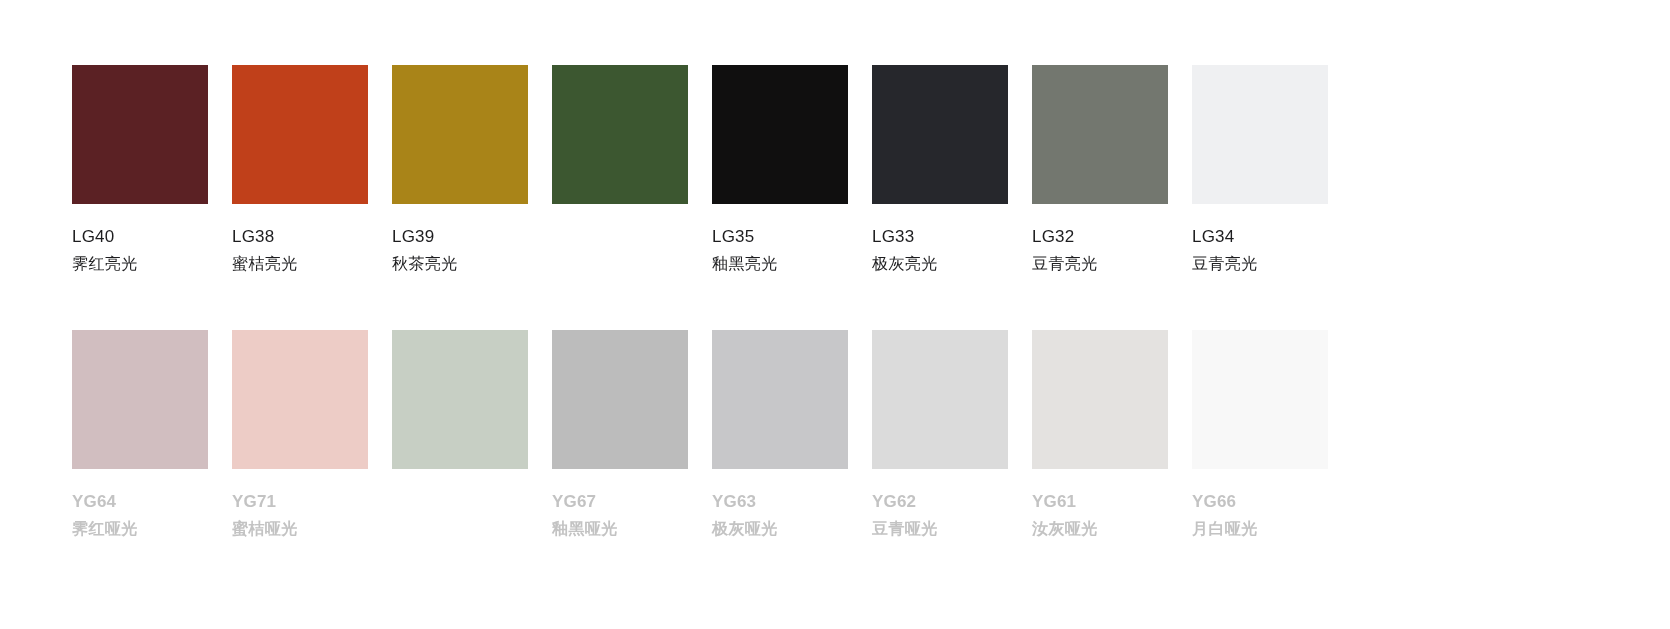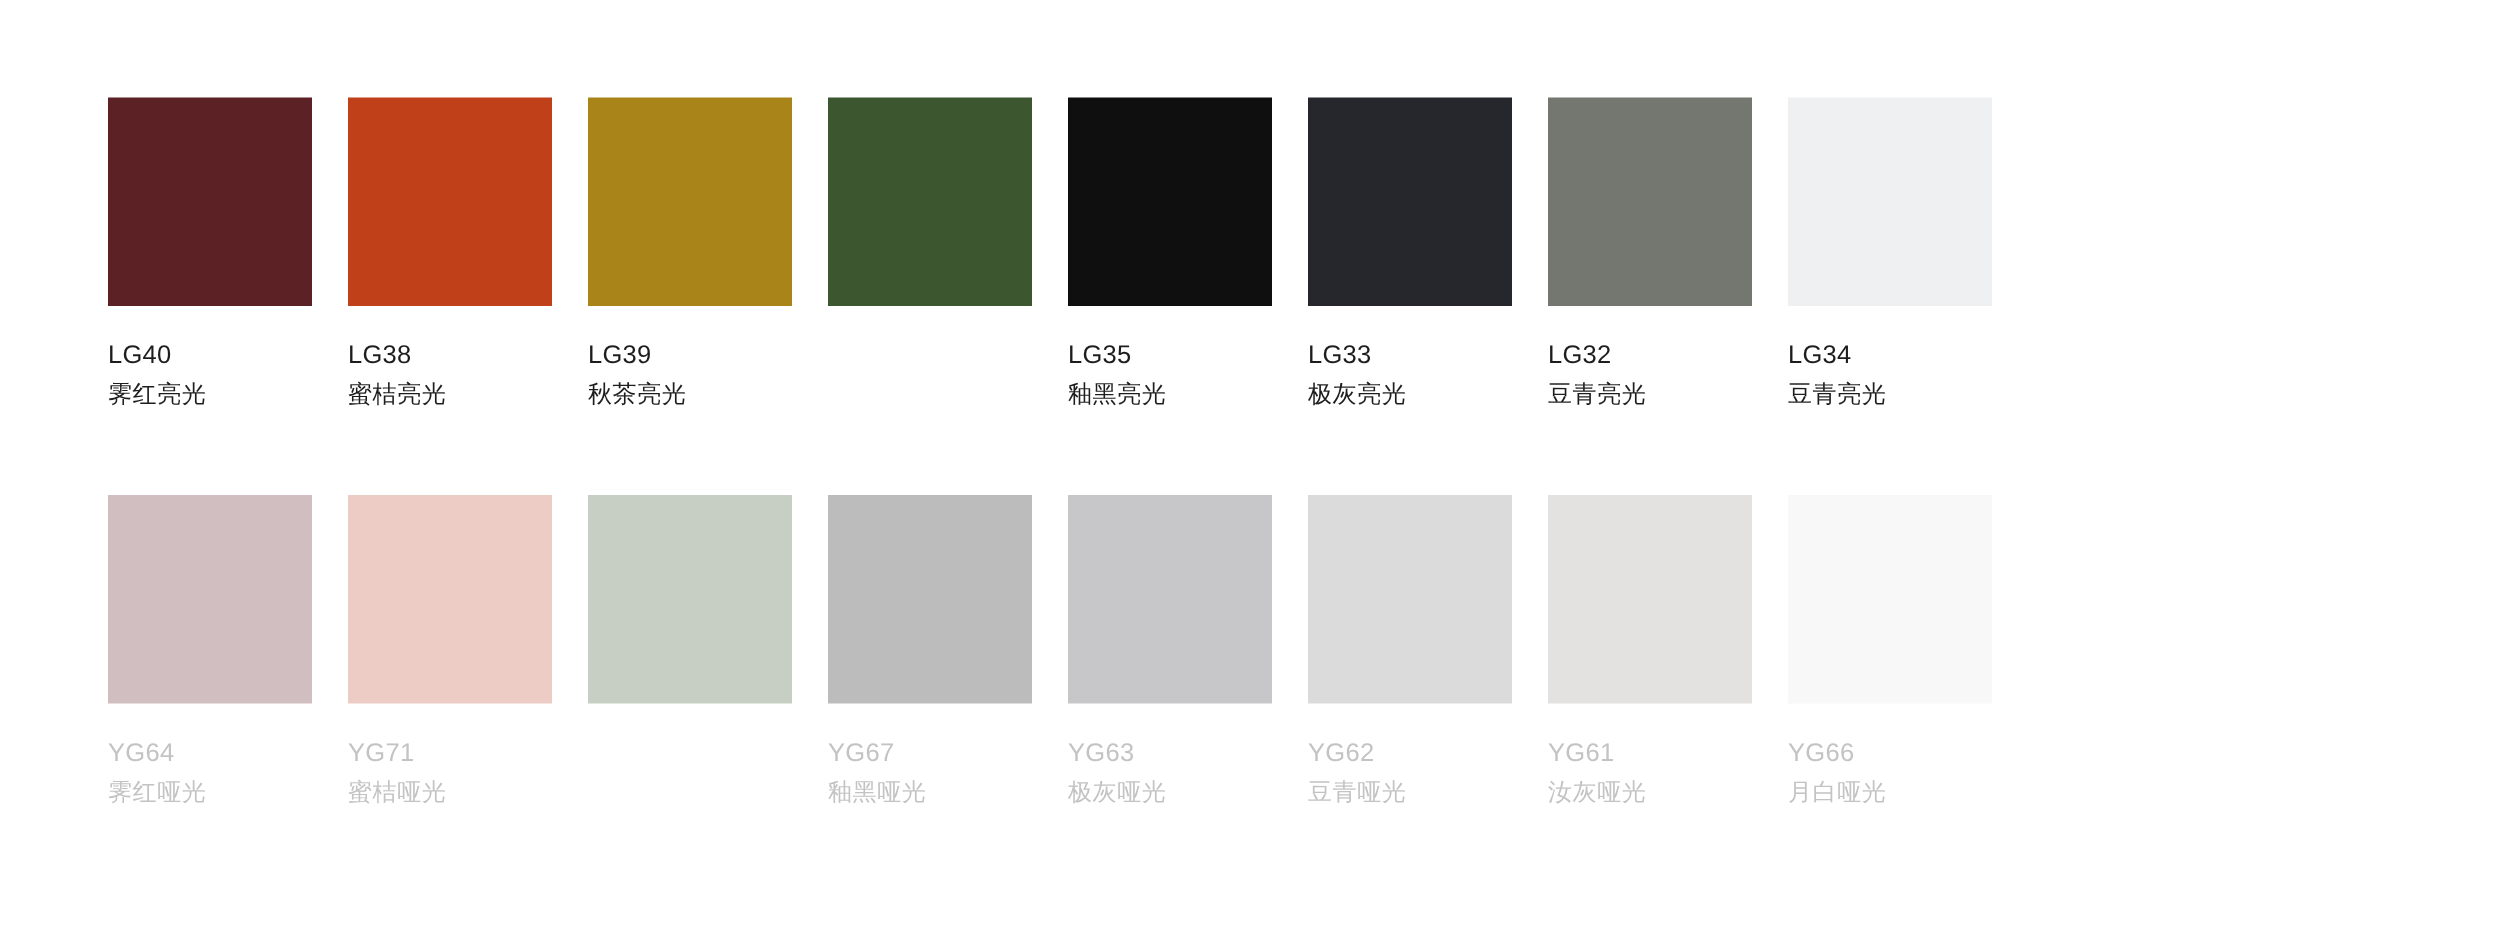--- a/index.html
+++ b/index.html
@@ -19,21 +19,21 @@
     height: 629px;
     background: #ffffff;
   }
   .swatch-row {
     position: absolute;
     left: 72px;
     display: flex;
     gap: 24px;
   }
   #row-gloss { top: 65px; }
-  #row-matte { top: 330px; }
+  #row-matte { top: 330px; font-weight: bold; }
 
   .swatch-cell {
     width: 136px;
   }
   .swatch-chip {
     width: 136px;
     height: 139px;
     display: block;
   }
   .swatch-labels {

